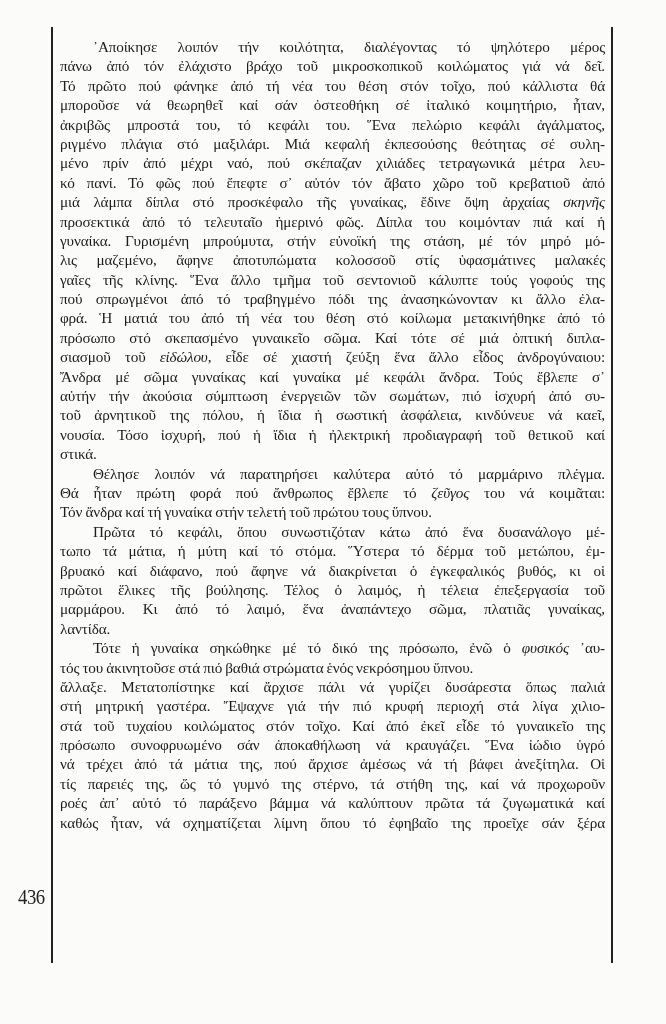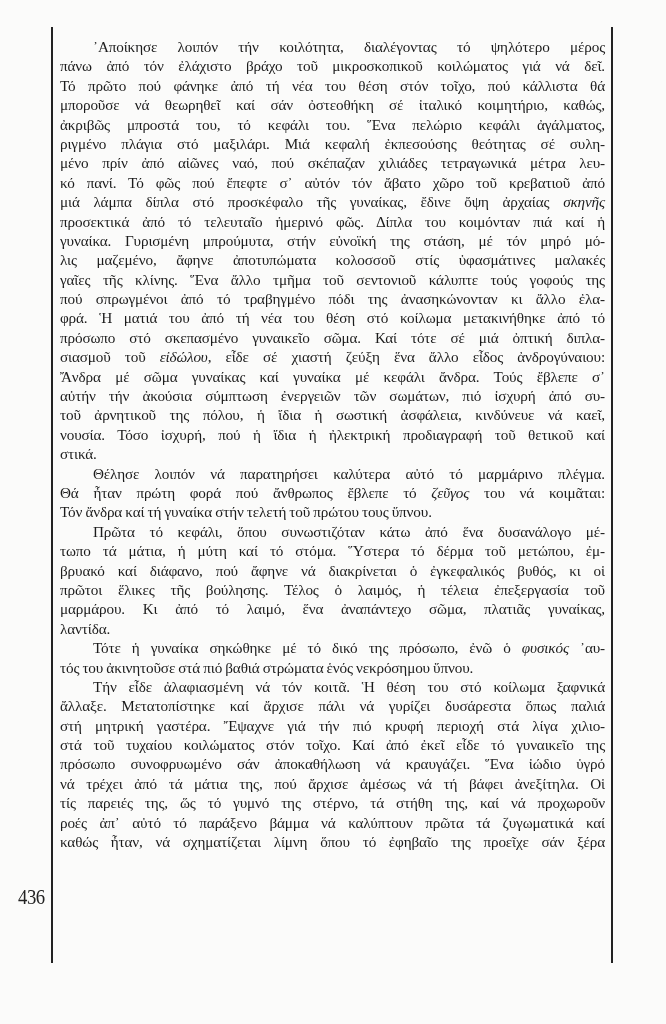--- a/index.html
+++ b/index.html
@@ -47,24 +47,24 @@
 <body>
 
 <div class="page">
   <div class="rule-left"></div>
   <div class="rule-right"></div>
   <div class="page-number">436</div>
   <div class="text-block" id="text-block">
       <span class="line indent">᾿Αποίκησε λοιπόν τήν κοιλότητα, διαλέγοντας τό ψηλότερο μέρος</span>
       <span class="line">πάνω ἀπό τόν ἐλάχιστο βράχο τοῦ μικροσκοπικοῦ κοιλώματος γιά νά δεῖ.</span>
       <span class="line">Τό πρῶτο πού φάνηκε ἀπό τή νέα του θέση στόν τοῖχο, πού κάλλιστα θά</span>
-      <span class="line">μποροῦσε νά θεωρηθεῖ καί σάν ὀστεοθήκη σέ ἰταλικό κοιμητήριο, καθώς,</span>
+      <span class="line">μποροῦσε νά θεωρηθεῖ καί σάν ὀστεοθήκη σέ ἰταλικό κοιμητήριο, ἦταν,</span>
       <span class="line">ἀκριβῶς μπροστά του, τό κεφάλι του. Ἕνα πελώριο κεφάλι ἀγάλματος,</span>
       <span class="line">ριγμένο πλάγια στό μαξιλάρι. Μιά κεφαλή ἐκπεσούσης θεότητας σέ συλη-</span>
-      <span class="line">μένο πρίν ἀπό αἰῶνες ναό, πού σκέπαζαν χιλιάδες τετραγωνικά μέτρα λευ-</span>
+      <span class="line">μένο πρίν ἀπό μέχρι ναό, πού σκέπαζαν χιλιάδες τετραγωνικά μέτρα λευ-</span>
       <span class="line">κό πανί. Τό φῶς πού ἔπεφτε σ᾿ αὐτόν τόν ἄβατο χῶρο τοῦ κρεβατιοῦ ἀπό</span>
       <span class="line">μιά λάμπα δίπλα στό προσκέφαλο τῆς γυναίκας, ἔδινε ὄψη ἀρχαίας <i>σκηνῆς</i></span>
       <span class="line">προσεκτικά ἀπό τό τελευταῖο ἡμερινό φῶς. Δίπλα του κοιμόνταν πιά καί ἡ</span>
       <span class="line">γυναίκα. Γυρισμένη μπρούμυτα, στήν εὐνοϊκή της στάση, μέ τόν μηρό μό-</span>
       <span class="line">λις μαζεμένο, ἄφηνε ἀποτυπώματα κολοσσοῦ στίς ὑφασμάτινες μαλακές</span>
       <span class="line">γαῖες τῆς κλίνης. Ἕνα ἄλλο τμῆμα τοῦ σεντονιοῦ κάλυπτε τούς γοφούς της</span>
       <span class="line">πού σπρωγμένοι ἀπό τό τραβηγμένο πόδι της ἀνασηκώνονταν κι ἄλλο ἐλα-</span>
       <span class="line">φρά. Ἡ ματιά του ἀπό τή νέα του θέση στό κοίλωμα μετακινήθηκε ἀπό τό</span>
       <span class="line">πρόσωπο στό σκεπασμένο γυναικεῖο σῶμα. Καί τότε σέ μιά ὀπτική διπλα-</span>
       <span class="line">σιασμοῦ τοῦ <i>εἰδώλου</i>, εἶδε σέ χιαστή ζεύξη ἕνα ἄλλο εἶδος ἀνδρογύναιου:</span>
@@ -77,21 +77,20 @@
       <span class="line">Θά ἦταν πρώτη φορά πού ἄνθρωπος ἔβλεπε τό <i>ζεῦγος</i> του νά κοιμᾶται:</span>
       <span class="line last">Τόν ἄνδρα καί τή γυναίκα στήν τελετή τοῦ πρώτου τους ὕπνου.</span>
       <span class="line indent">Πρῶτα τό κεφάλι, ὅπου συνωστιζόταν κάτω ἀπό ἕνα δυσανάλογο μέ-</span>
       <span class="line">τωπο τά μάτια, ἡ μύτη καί τό στόμα. Ὕστερα τό δέρμα τοῦ μετώπου, ἐμ-</span>
       <span class="line">βρυακό καί διάφανο, πού ἄφηνε νά διακρίνεται ὁ ἐγκεφαλικός βυθός, κι οἱ</span>
       <span class="line">πρῶτοι ἕλικες τῆς βούλησης. Τέλος ὁ λαιμός, ἡ τέλεια ἐπεξεργασία τοῦ</span>
       <span class="line">μαρμάρου. Κι ἀπό τό λαιμό, ἕνα ἀναπάντεχο σῶμα, πλατιᾶς γυναίκας,</span>
       <span class="line last">λαντίδα.</span>
       <span class="line indent">Τότε ἡ γυναίκα σηκώθηκε μέ τό δικό της πρόσωπο, ἐνῶ ὁ <i>φυσικός</i> ᾿αυ-</span>
       <span class="line last">τός του ἀκινητοῦσε στά πιό βαθιά στρώματα ἑνός νεκρόσημου ὕπνου.</span>
-      <span class="line indent">Τήν εἶδε ἀλαφιασμένη νά τόν κοιτᾶ. Ἡ θέση του στό κοίλωμα ξαφνικά</span>
       <span class="line">ἄλλαξε. Μετατοπίστηκε καί ἄρχισε πάλι νά γυρίζει δυσάρεστα ὅπως παλιά</span>
       <span class="line">στή μητρική γαστέρα. Ἔψαχνε γιά τήν πιό κρυφή περιοχή στά λίγα χιλιο-</span>
       <span class="line">στά τοῦ τυχαίου κοιλώματος στόν τοῖχο. Καί ἀπό ἐκεῖ εἶδε τό γυναικεῖο της</span>
       <span class="line">πρόσωπο συνοφρυωμένο σάν ἀποκαθήλωση νά κραυγάζει. Ἕνα ἰώδιο ὑγρό</span>
       <span class="line">νά τρέχει ἀπό τά μάτια της, πού ἄρχισε ἀμέσως νά τή βάφει ἀνεξίτηλα. Οἱ</span>
       <span class="line">τίς παρειές της, ὥς τό γυμνό της στέρνο, τά στήθη της, καί νά προχωροῦν</span>
       <span class="line">ροές ἀπ᾿ αὐτό τό παράξενο βάμμα νά καλύπτουν πρῶτα τά ζυγωματικά καί</span>
       <span class="line">καθώς ἦταν, νά σχηματίζεται λίμνη ὅπου τό ἐφηβαῖο της προεῖχε σάν ξέρα</span>
     </div>
 </div>

